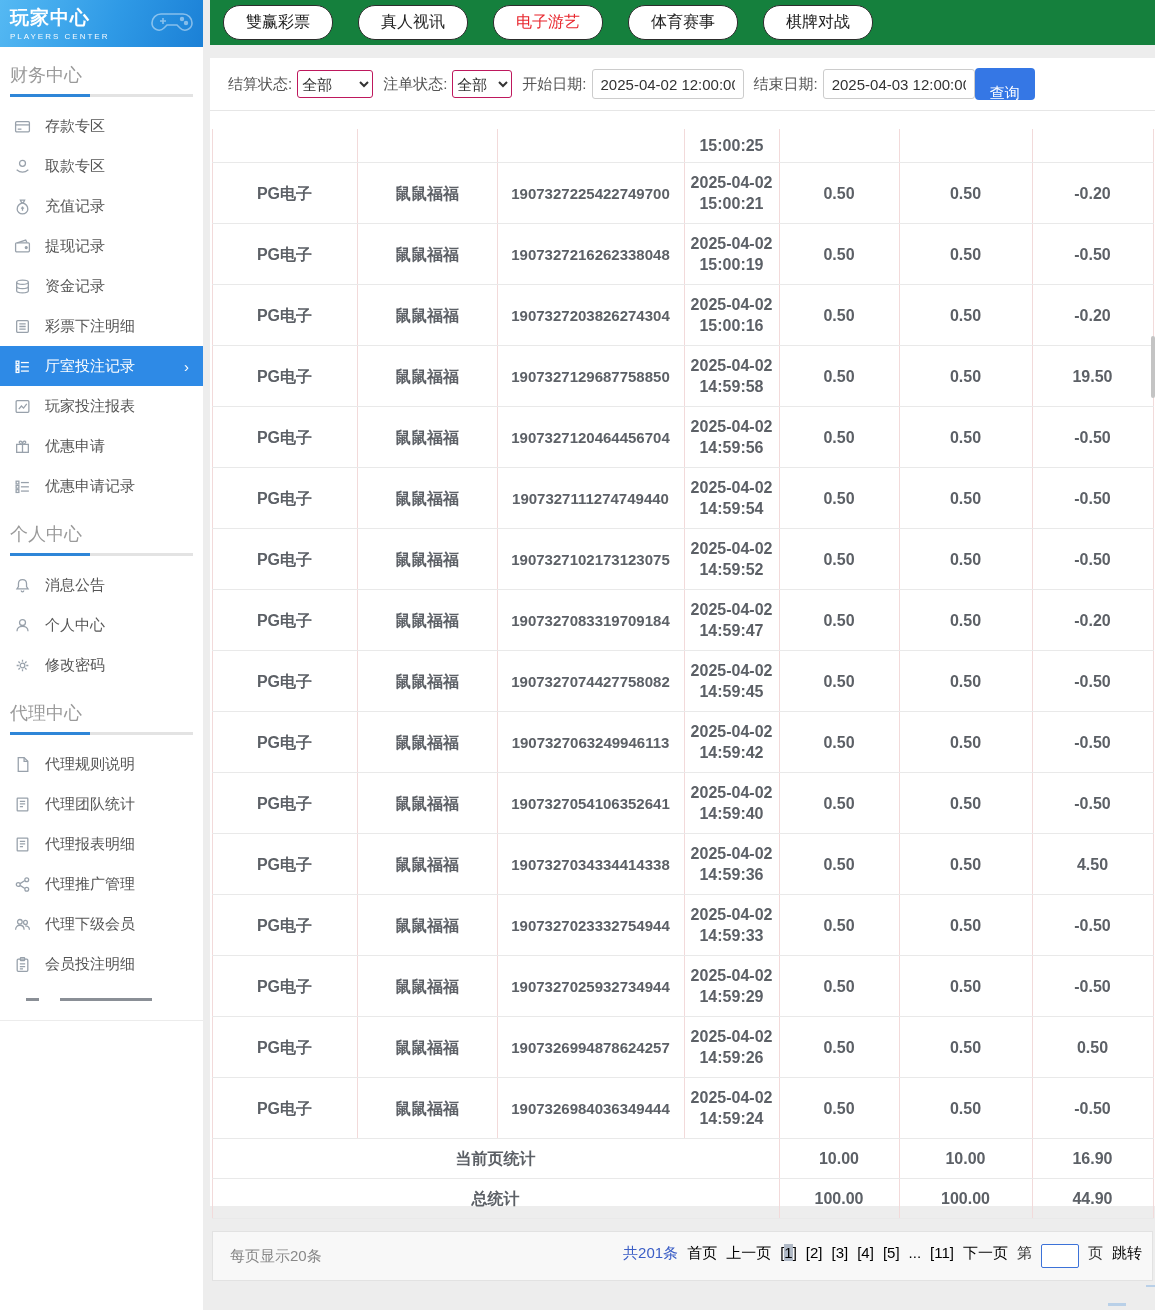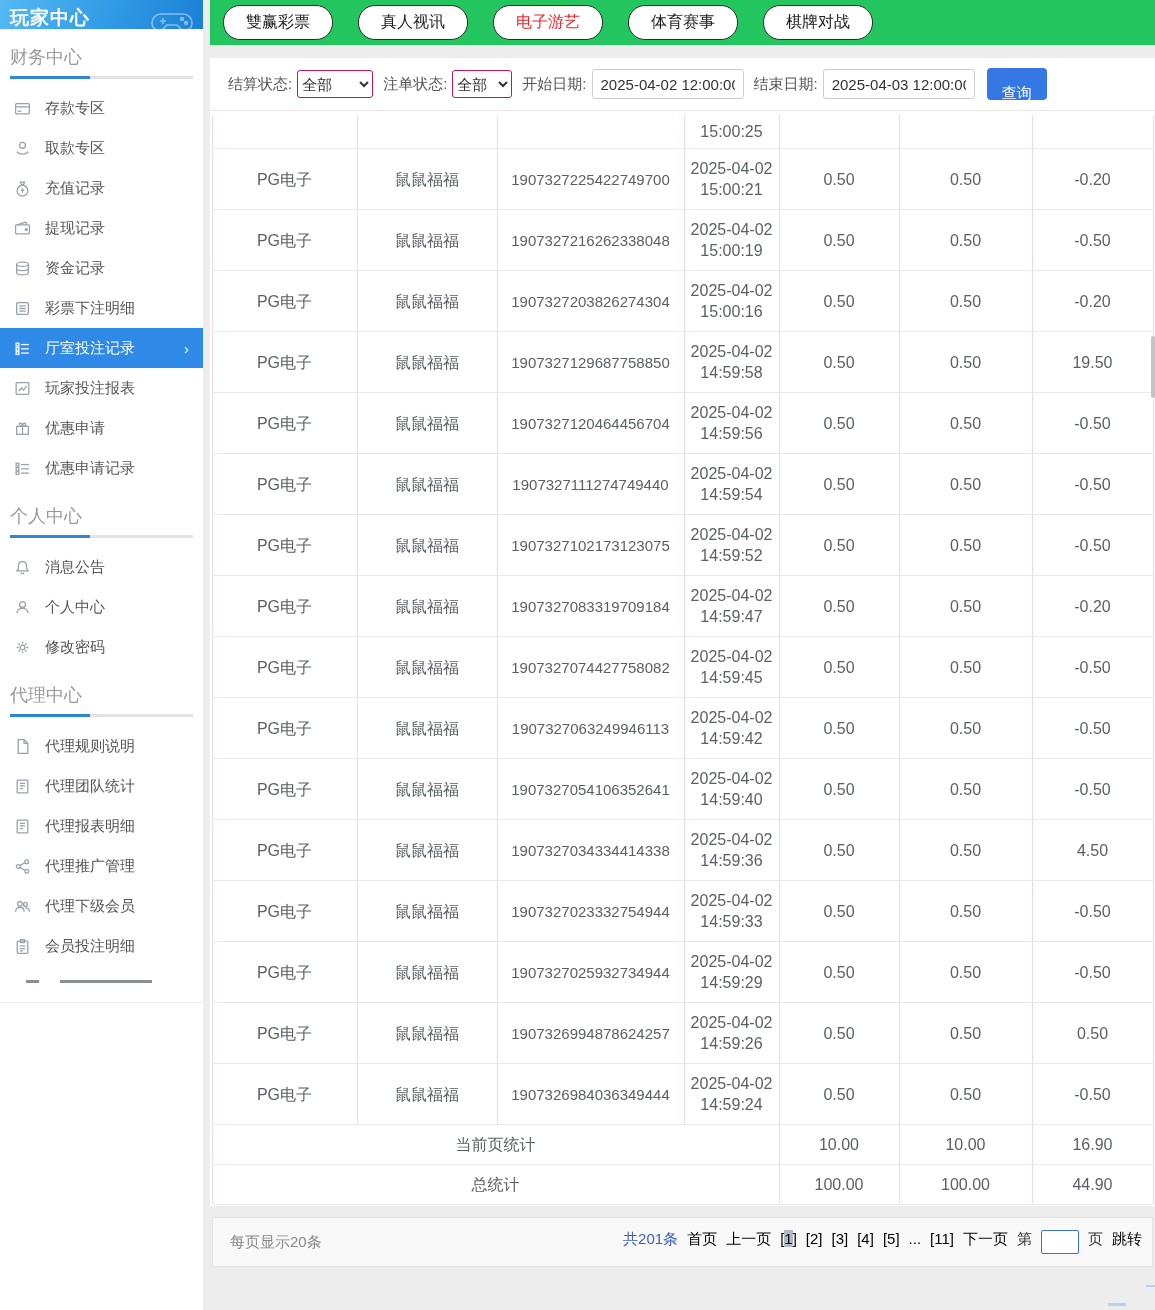--- a/index.html
+++ b/index.html
@@ -3,58 +3,58 @@
 <meta charset="utf-8">
 <style>
   * { box-sizing: border-box; margin: 0; padding: 0; }
   html,body { width:1155px; height:1310px; }
   body {
     font-family: "Liberation Sans", "DejaVu Sans", sans-serif;
     background:#ededed; position:relative; overflow:hidden; color:#333;
   }
   
   .sidebar { position:absolute; left:0; top:0; width:203px; height:1310px; background:#fff; }
-  .logo { height:29px; background:linear-gradient(110deg,#55b9f3 0%,#2f9ae6 55%,#1b80d6 100%);
+  .logo { height:47px; background:linear-gradient(110deg,#55b9f3 0%,#2f9ae6 55%,#1b80d6 100%);
           color:#fff; padding:5px 0 0 10px; position:relative; overflow:hidden; }
   .logo-title { font-size:19px; font-weight:bold; letter-spacing:1px; }
   .logo-sub { font-size:8px; letter-spacing:2px; margin-top:1px; opacity:.95; }
   .logo-pad { position:absolute; right:10px; top:6px; opacity:.45; }
   .side-header { margin:16px 10px 0; font-size:18px; color:#9a9a9a; font-weight:normal; }
   .side-underline { height:3px; background:#e3e3e3; margin:7px 10px 9px; position:relative; }
   .side-underline::before { content:""; position:absolute; left:0; top:0; width:80px; height:3px; background:#2e86d8; }
   .side-item { height:40px; display:flex; align-items:center; padding-left:14px;
                color:#555; font-size:15px; cursor:pointer; position:relative; }
   .sicon { width:17px; height:17px; margin-right:14px; color:#98a1ab; flex:0 0 17px; }
   .side-item.active { background:#2e8ae6; color:#fff; }
   .side-item.active .sicon { color:#fff; }
   .side-item .arrow { position:absolute; right:14px; font-size:15px; }
   .clip-sliver { height:8px; overflow:hidden; margin-top:12px; }
   .clip-bar { display:inline-block; height:3px; background:#8a8f96; vertical-align:top; margin-top:2px; }
   .side-endline { border-top:1px solid #ececec; margin-top:16px; }
   
   .main { position:absolute; left:210px; top:0; width:945px; height:1310px; }
-  .tabbar { height:45px; background:#22c55e; display:flex; align-items:center; padding-left:13px; gap:25px; }
+  .tabbar { height:45px; background:#15803d; display:flex; align-items:center; padding-left:13px; gap:25px; }
   .tab { border:1.5px solid #2c2c2c; border-radius:17px; background:#fff; padding:6px 22px;
          font-size:16px; color:#222; cursor:pointer; font-family:inherit; white-space:nowrap; }
   .tab.active { color:#e8262d; }
   .card { margin-top:13px; background:#fff; height:1148px; }
   .filterbar { height:53px; border-bottom:1px solid #e6e6e6; display:flex; align-items:center;
                padding-left:18px; font-size:15px; color:#555; }
   .flabel { margin-right:5px; white-space:nowrap; }
   .gap { margin-left:10px; }
   .filter-select { height:28px; border:1px solid #be185d; border-radius:3px; color:#333;
                    font-size:15px; background:#fff; font-family:inherit; }
   .sel-wide { width:76px; } .sel-narrow { width:60px; }
   .date-input { height:30px; width:152px; border:1px solid #ccc; border-radius:3px;
                 font-size:15px; color:#333; padding:0 8px; font-family:inherit; }
   .query-btn { height:32px; padding:16px 15px; background:#3577e5; color:#fff; border:none;
-               border-radius:4px; font-size:15px; margin-left:12px; cursor:pointer; font-family:Liberation Sans, sans-serif; }
+               border-radius:4px; font-size:15px; cursor:pointer; font-family:Liberation Sans, sans-serif; }
   
-  .bet-table { border-collapse:collapse; width:941px; margin:4px auto 0; table-layout:fixed;
-               font-size:16px; color:#5c6066; }
+  .bet-table { border-collapse:collapse; width:941px; margin:18px auto 0; table-layout:fixed;
+               font-size:16px; color:#5c6066;font-weight:bold; }
   .bet-table td { border:1px solid; border-color:#e9e9e9 #f2dada; text-align:center;
                   padding:9px 2px; line-height:21px; overflow:hidden; }
   .bet-table tr.partial td { border-top:none; padding:6px 2px; }
   .oid { font-size:15px; white-space:nowrap; }
   .bet-table tr.sum td { padding:9px 2px; }
   
   .footerbar { margin:12px 2px 0; height:50px; background:#f8f8f8; border:1px solid #e2e2e2;
                display:flex; align-items:center; justify-content:space-between;
                padding:0 10px 0 17px; font-size:15px; color:#888; }
   .pager { display:flex; align-items:flex-start; gap:9px; }

